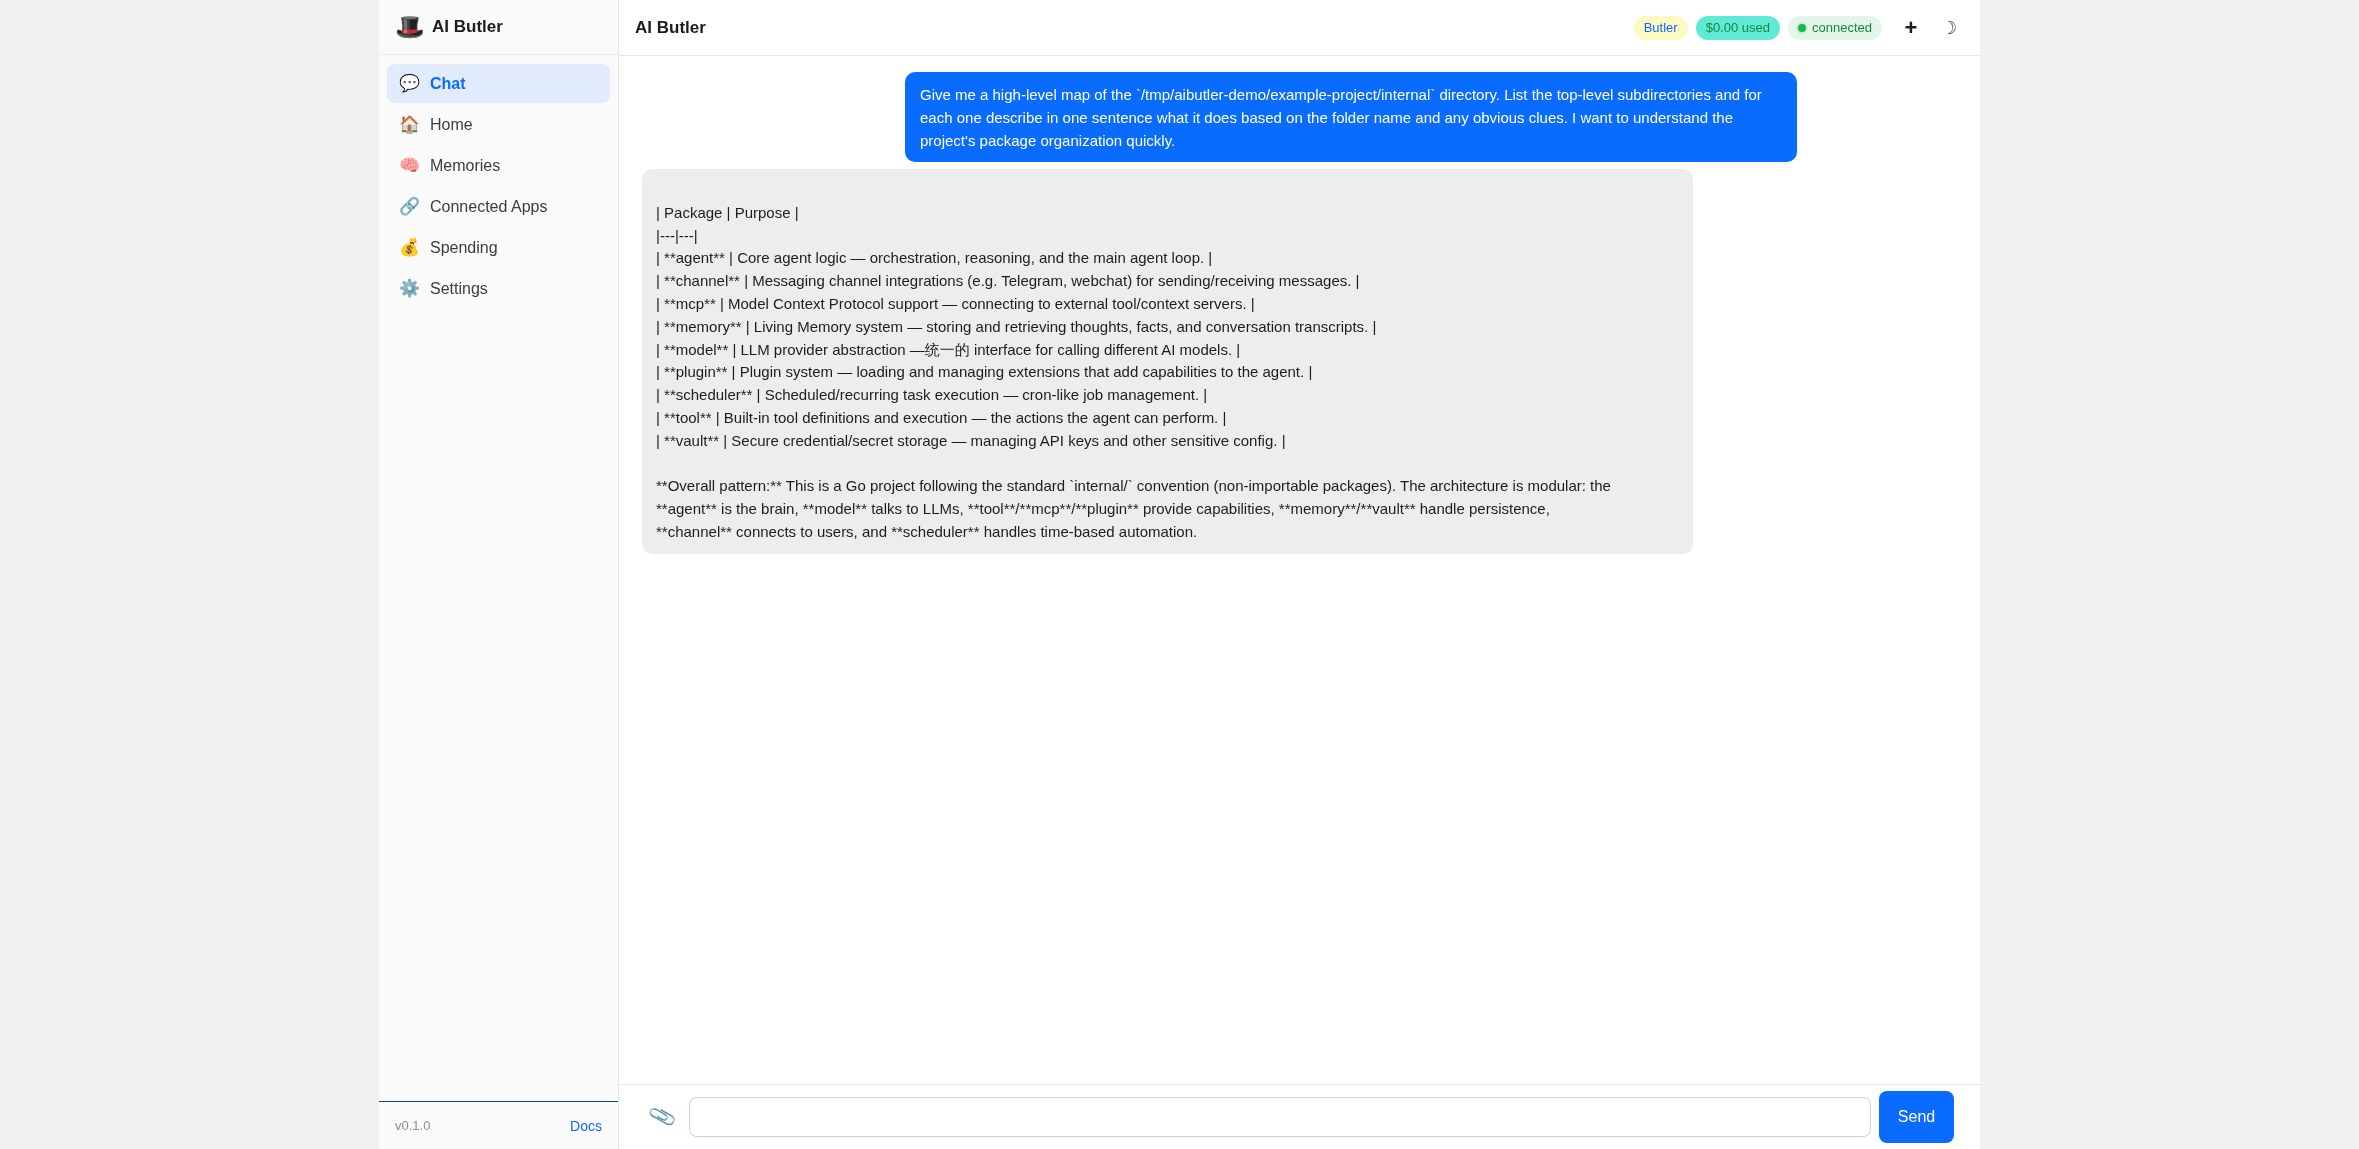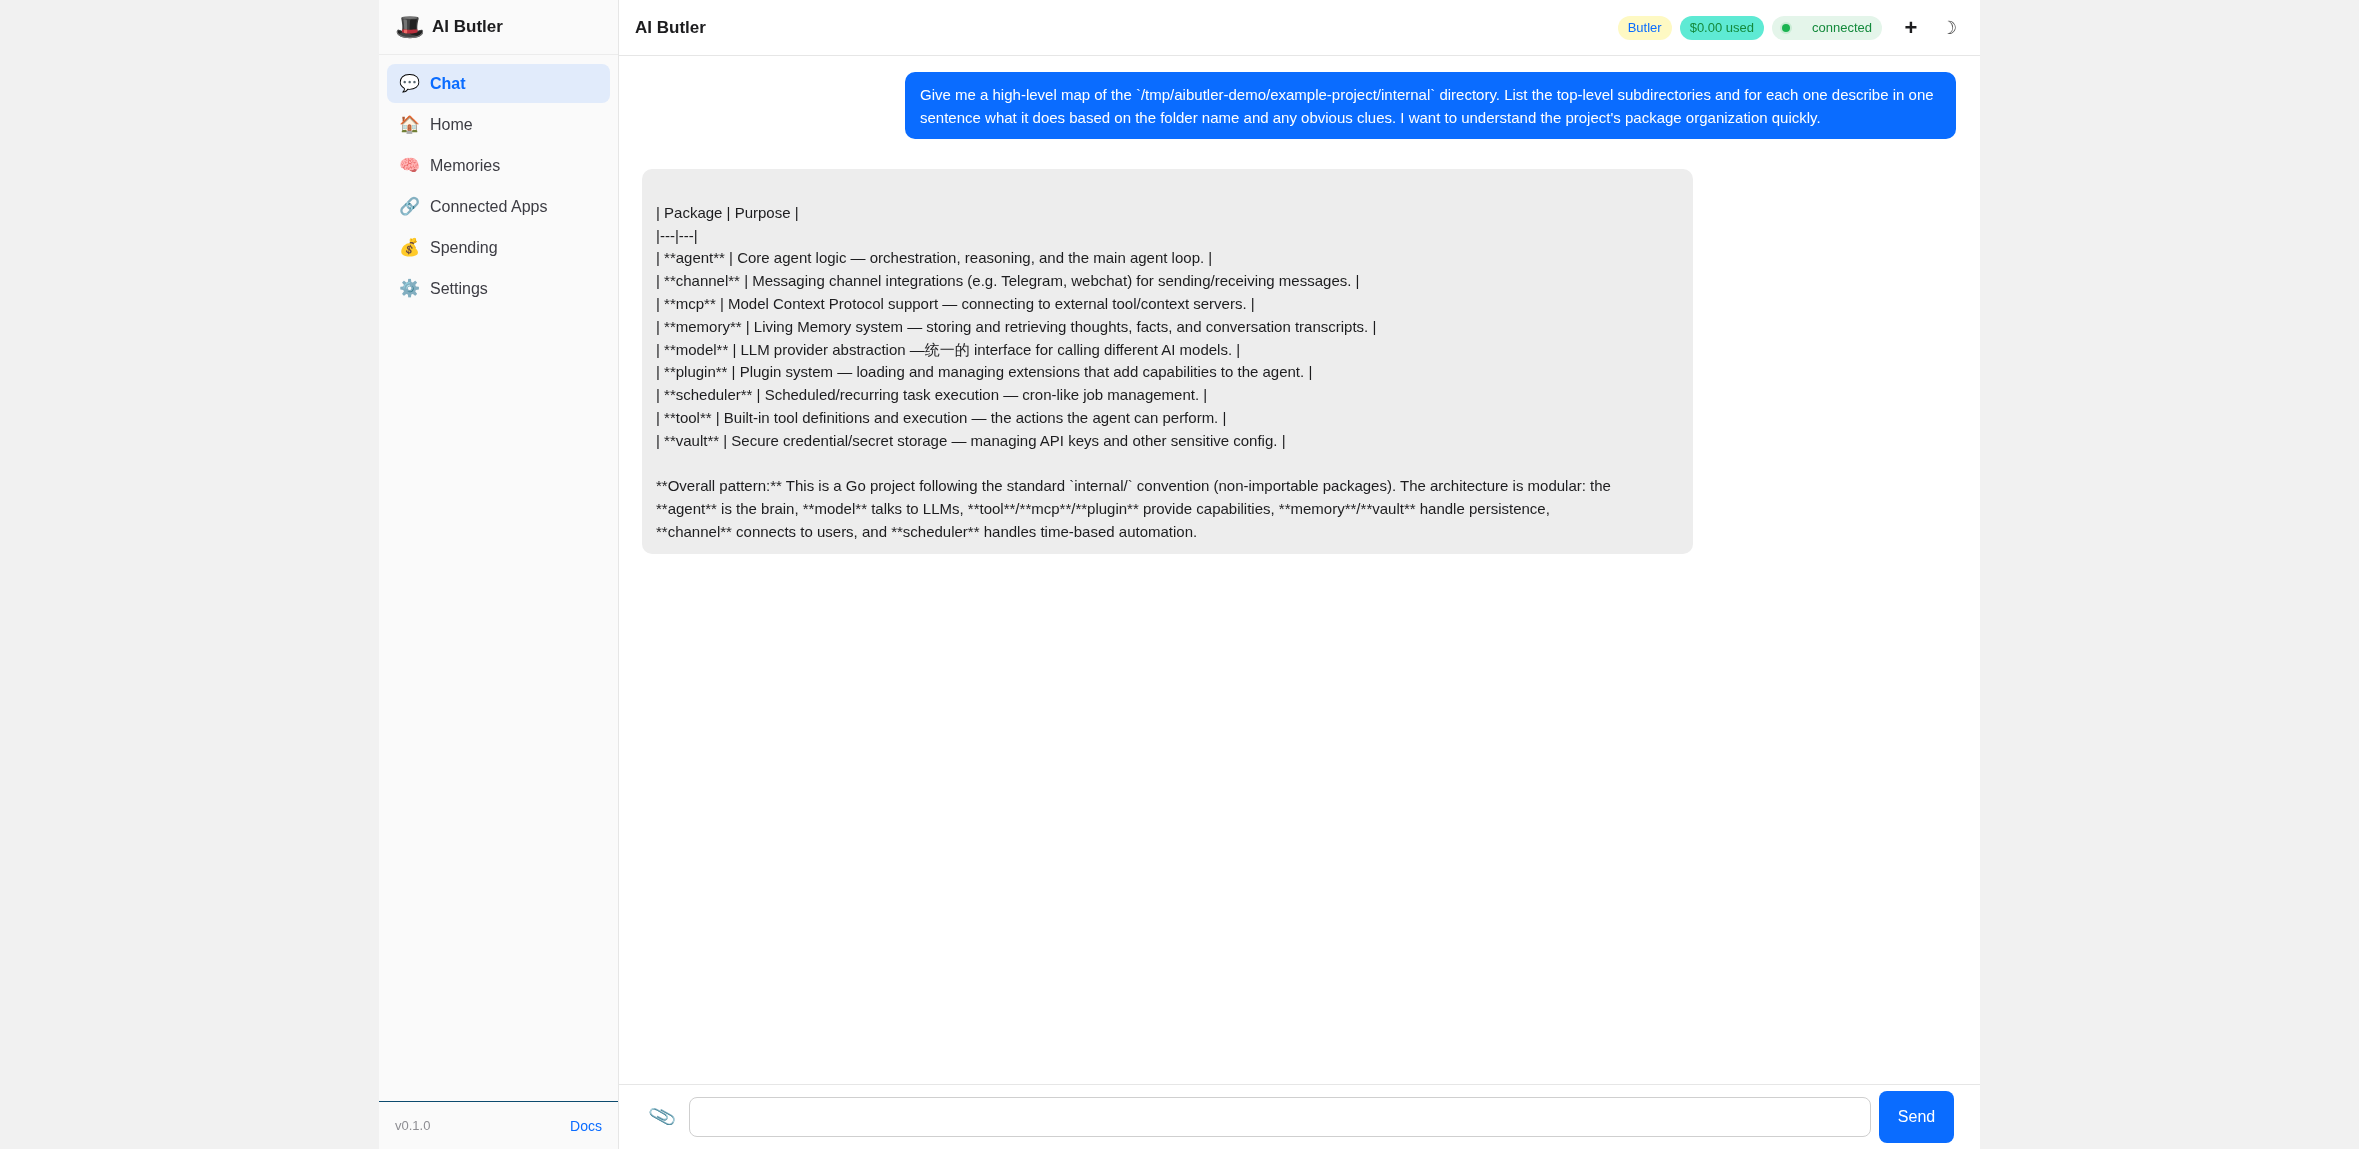--- a/index.html
+++ b/index.html
@@ -54,36 +54,36 @@
       padding: 0 16px 0 16px; border-bottom: 1px solid #e6e6e6;
     }
     .header-title { font-size: 17px; font-weight: bold; color: #1d1d1f; }
     .header-right { display: flex; align-items: center; gap: 8px; }
     .badge {
       height: 24px; padding: 0 10px; border-radius: 12px;
       font-size: 13px; display: inline-flex; align-items: center;
     }
     .badge-agent { background: #fef9c3; color: #0a6cff; }
     .badge-cost { background: #5eead4; color: #148a3c; }
-    .badge-status { background: #e4f5ea; color: #148a3c; gap: 16px; }
+    .badge-status { background: #e4f5ea; color: #148a3c; }
     .status-dot {
       width: 8px; height: 8px; border-radius: 50%;
       background: #1bb451; margin-right: 6px;
       box-shadow: 0 0 0 2px #c9ecd5;
     }
     .icon-btn {
       width: 30px; height: 30px; display: inline-flex; align-items: center; justify-content: center;
       font-size: 20px; color: #1d1d1f; cursor: pointer; background: none; border: none;
     }
     .icon-btn.new { font-size: 22px; font-weight: bold; margin-left: 6px; }
     .icon-btn.theme { font-size: 18px; color: #555; }
 
     .messages { flex: 1; position: relative; overflow: hidden; }
     .msg-user {
-      position: absolute; left: 286px; top: 16px; width: 1051px;
+      position: absolute; left: 286px; top: 16px; width: 892px;
       background: #0a6cff; color: #ffffff;
       border-radius: 10px; padding: 11px 15px 10px 15px;
       font-size: 15px; line-height: 23px;
     }
     .msg-assistant {
       position: absolute; left: 23px; top: 113px; width: 1051px;
       background: #ededed; color: #1d1d1f;
       border-radius: 10px; padding: 10px 14px 10px 14px;
       font-size: 15px; line-height: 22.8px;
     }

